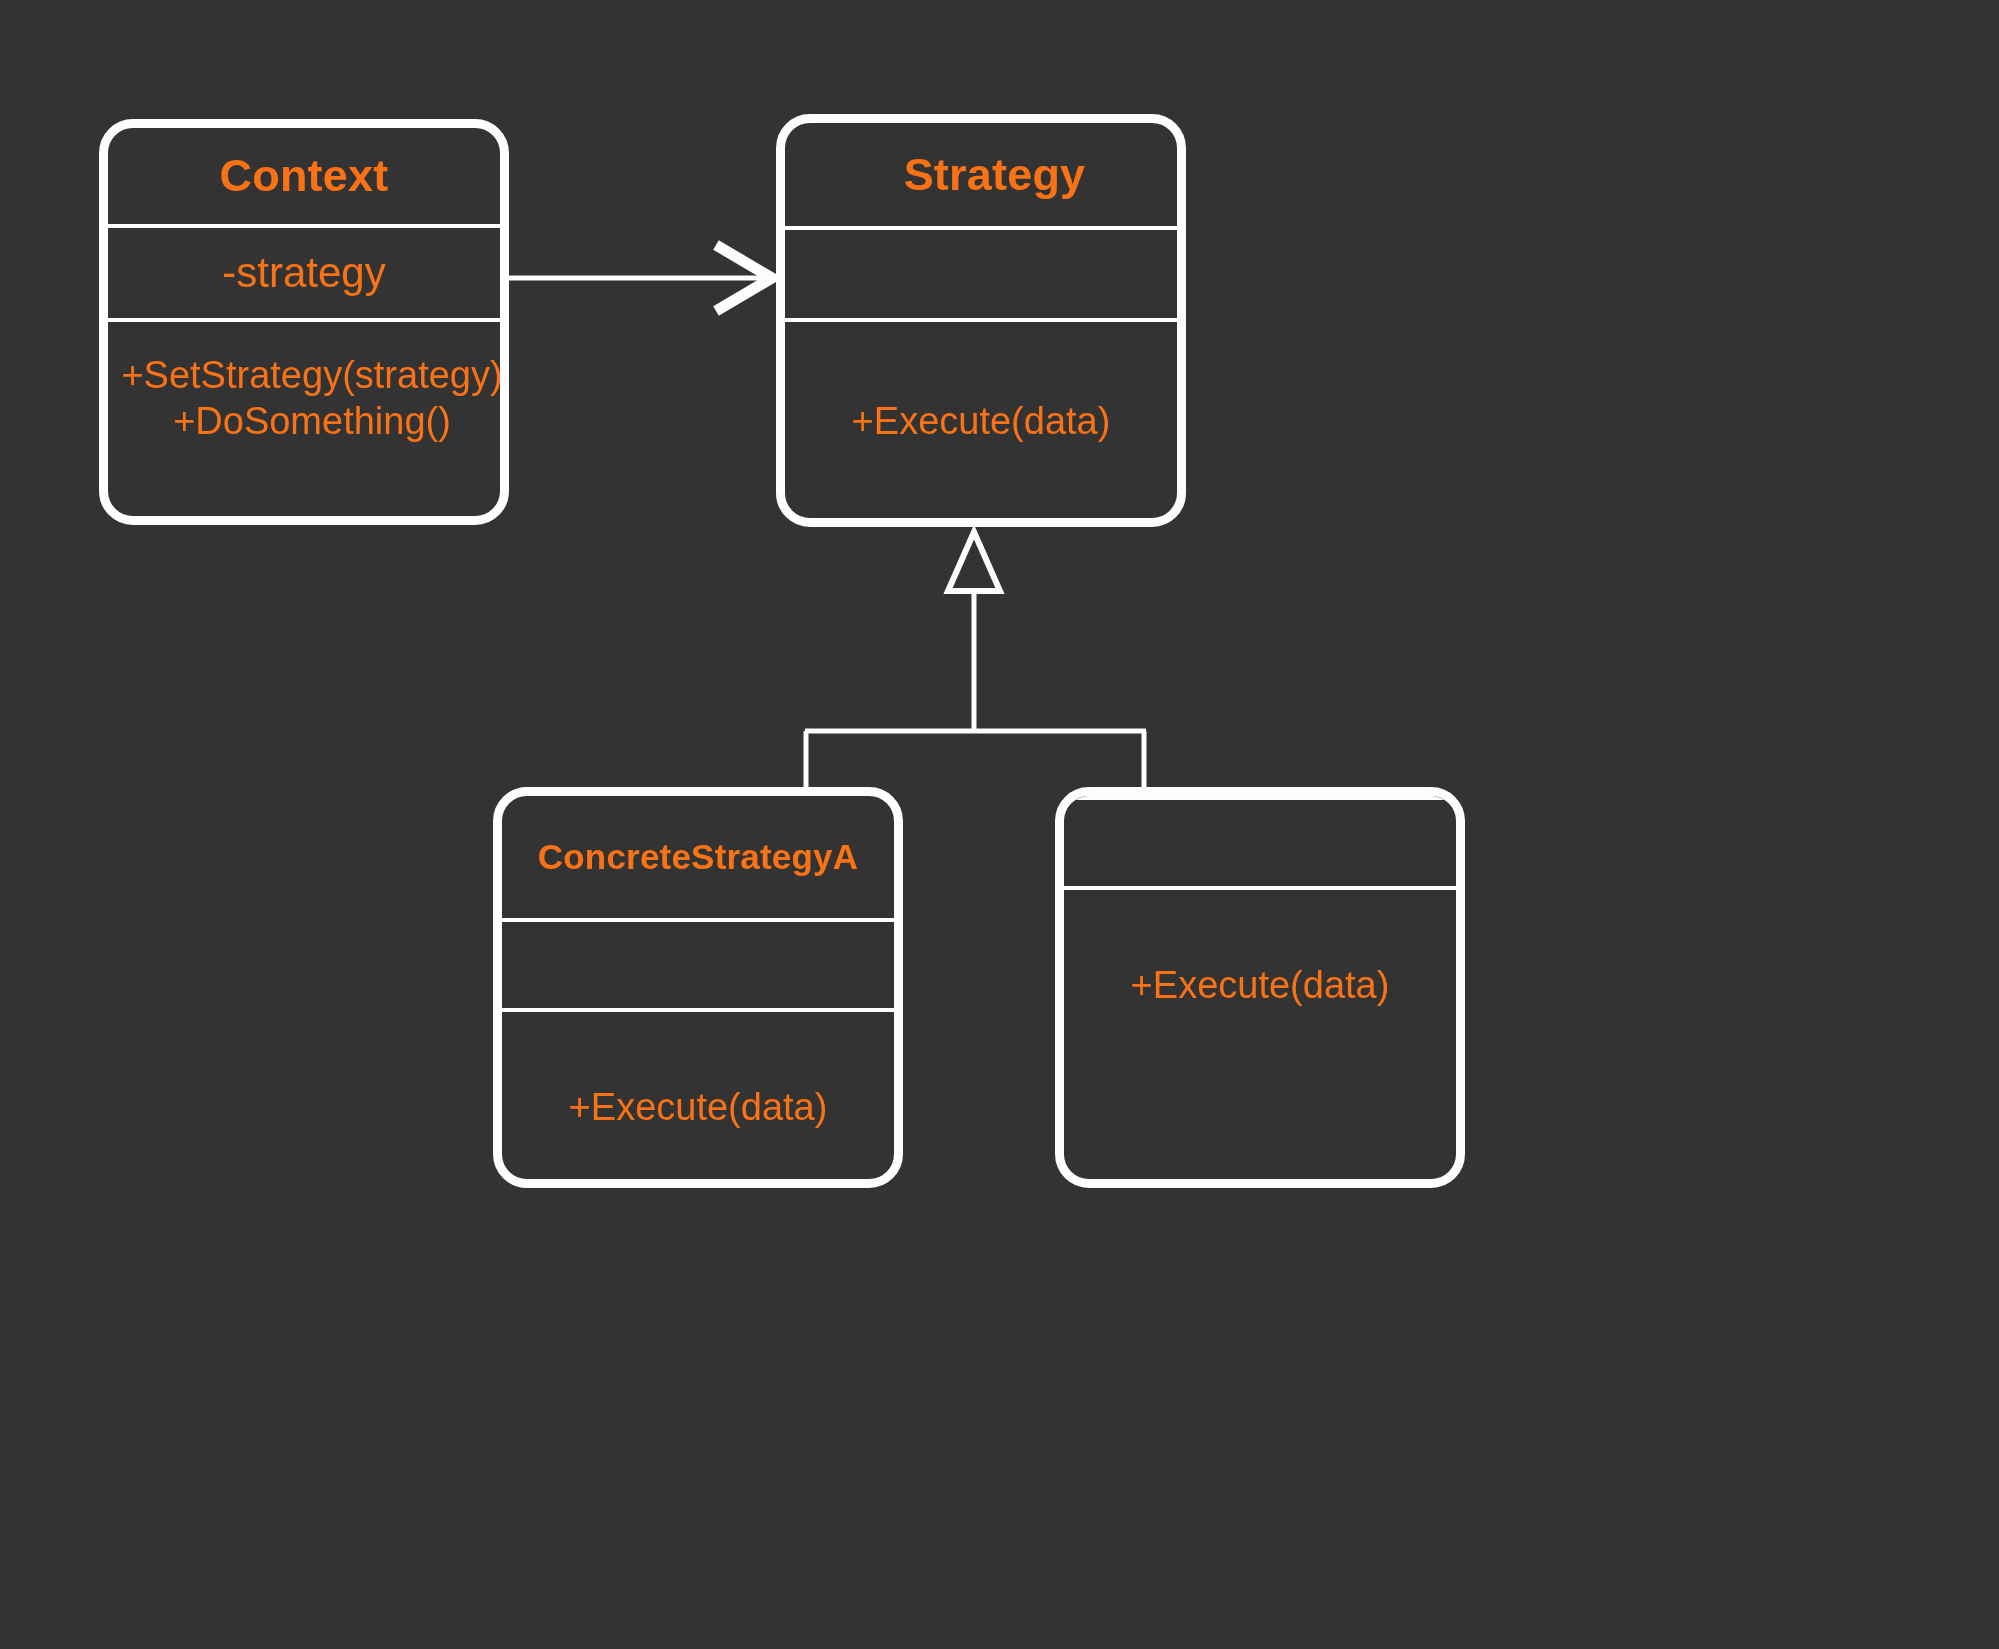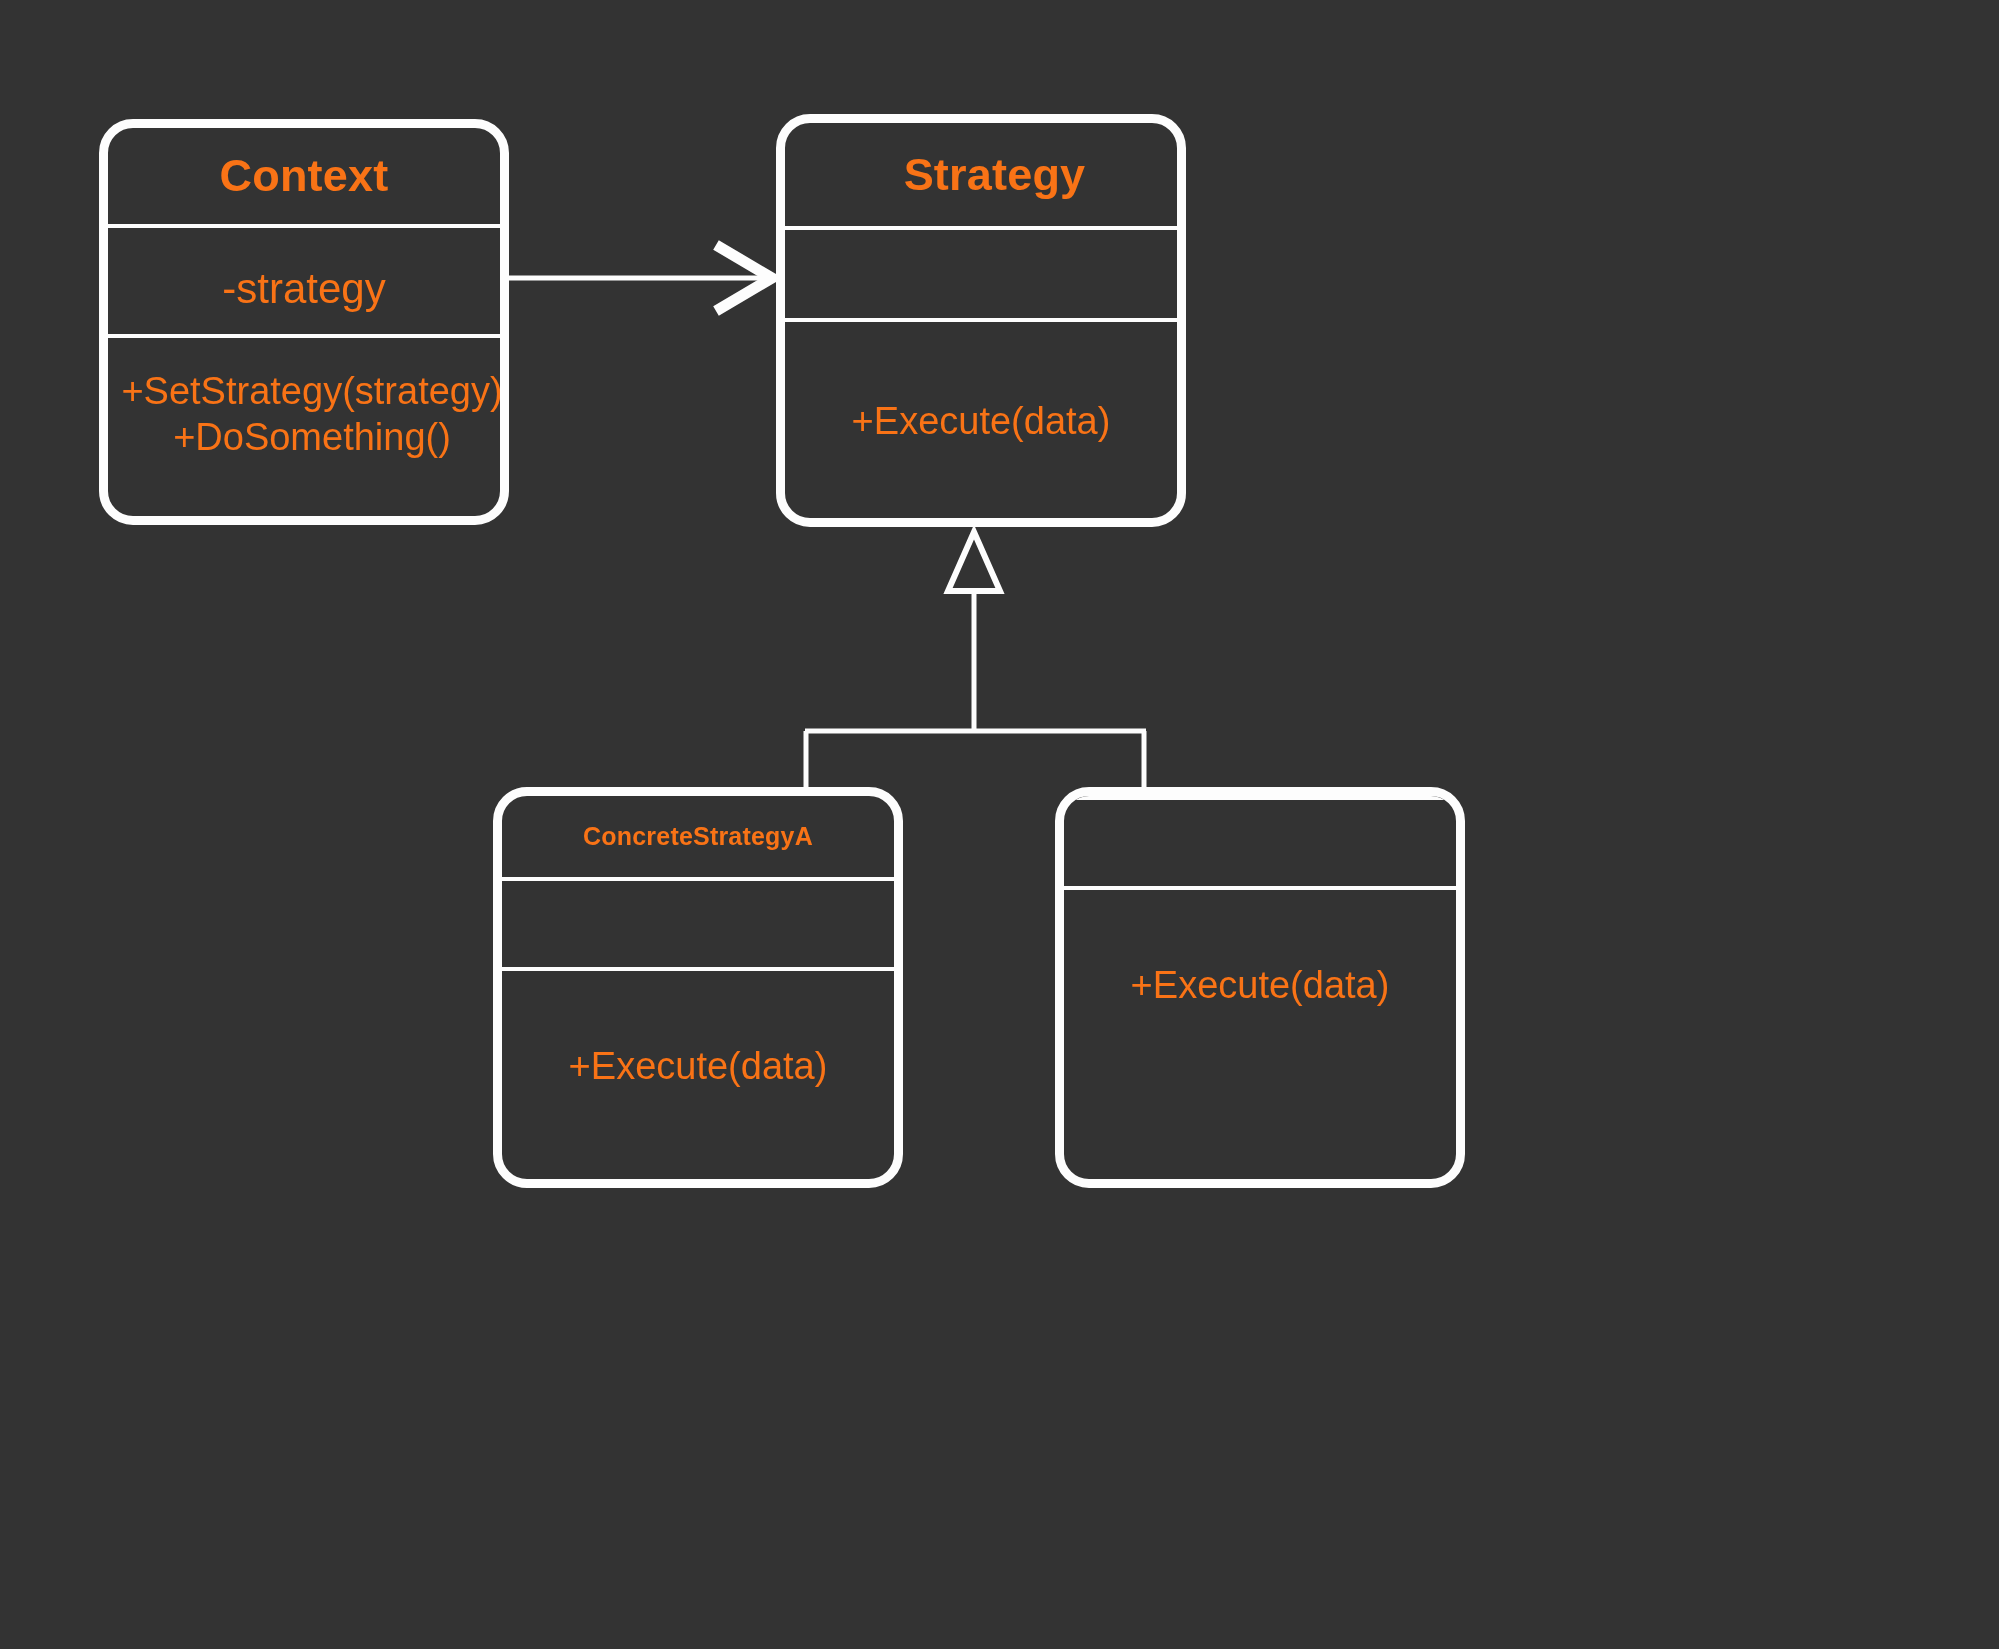--- a/index.html
+++ b/index.html
@@ -54,30 +54,30 @@
     letter-spacing: 0.2px;
   }
   .member-list {
     display: block;
     white-space: pre-line;
     line-height: 1.22;
   }
   
   #ctx-box { left: 99px; top: 119px; width: 410px; height: 406px; }
   #ctx-title { height: 96px; font-size: 45px; }
-  #ctx-attrs { height: 90px; font-size: 42px; margin-top: 16px; }
+  #ctx-attrs { height: 90px; font-size: 42px; }
   #ctx-ops   { height: 195px; font-size: 38px; align-items: flex-start; padding-top: 30px; justify-content: center; padding-left: 30px; }
   
   #str-box { left: 776px; top: 114px; width: 410px; height: 413px; }
   #str-title { height: 103px; font-size: 45px; margin-left: 27px; }
   #str-attrs { height: 88px; font-size: 40px; }
   #str-ops   { height: 199px; font-size: 38px; }
   
   #csa-box { left: 493px; top: 787px; width: 410px; height: 401px; }
-  #csa-title { height: 81px; font-size: 25px; }
+  #csa-title { height: 122px; font-size: 35px; }
   #csa-attrs { height: 86px; font-size: 35px; }
   #csa-ops   { height: 191px; font-size: 38px; }
   
   #csb-box { left: 1055px; top: 787px; width: 410px; height: 401px; }
   #csb-title { height: 106px; font-size: 35px; }
   #csb-attrs { height: 86px; font-size: 35px; }
   #csb-ops   { height: 191px; font-size: 38px; }
 </style>
 </head>
 <body>

